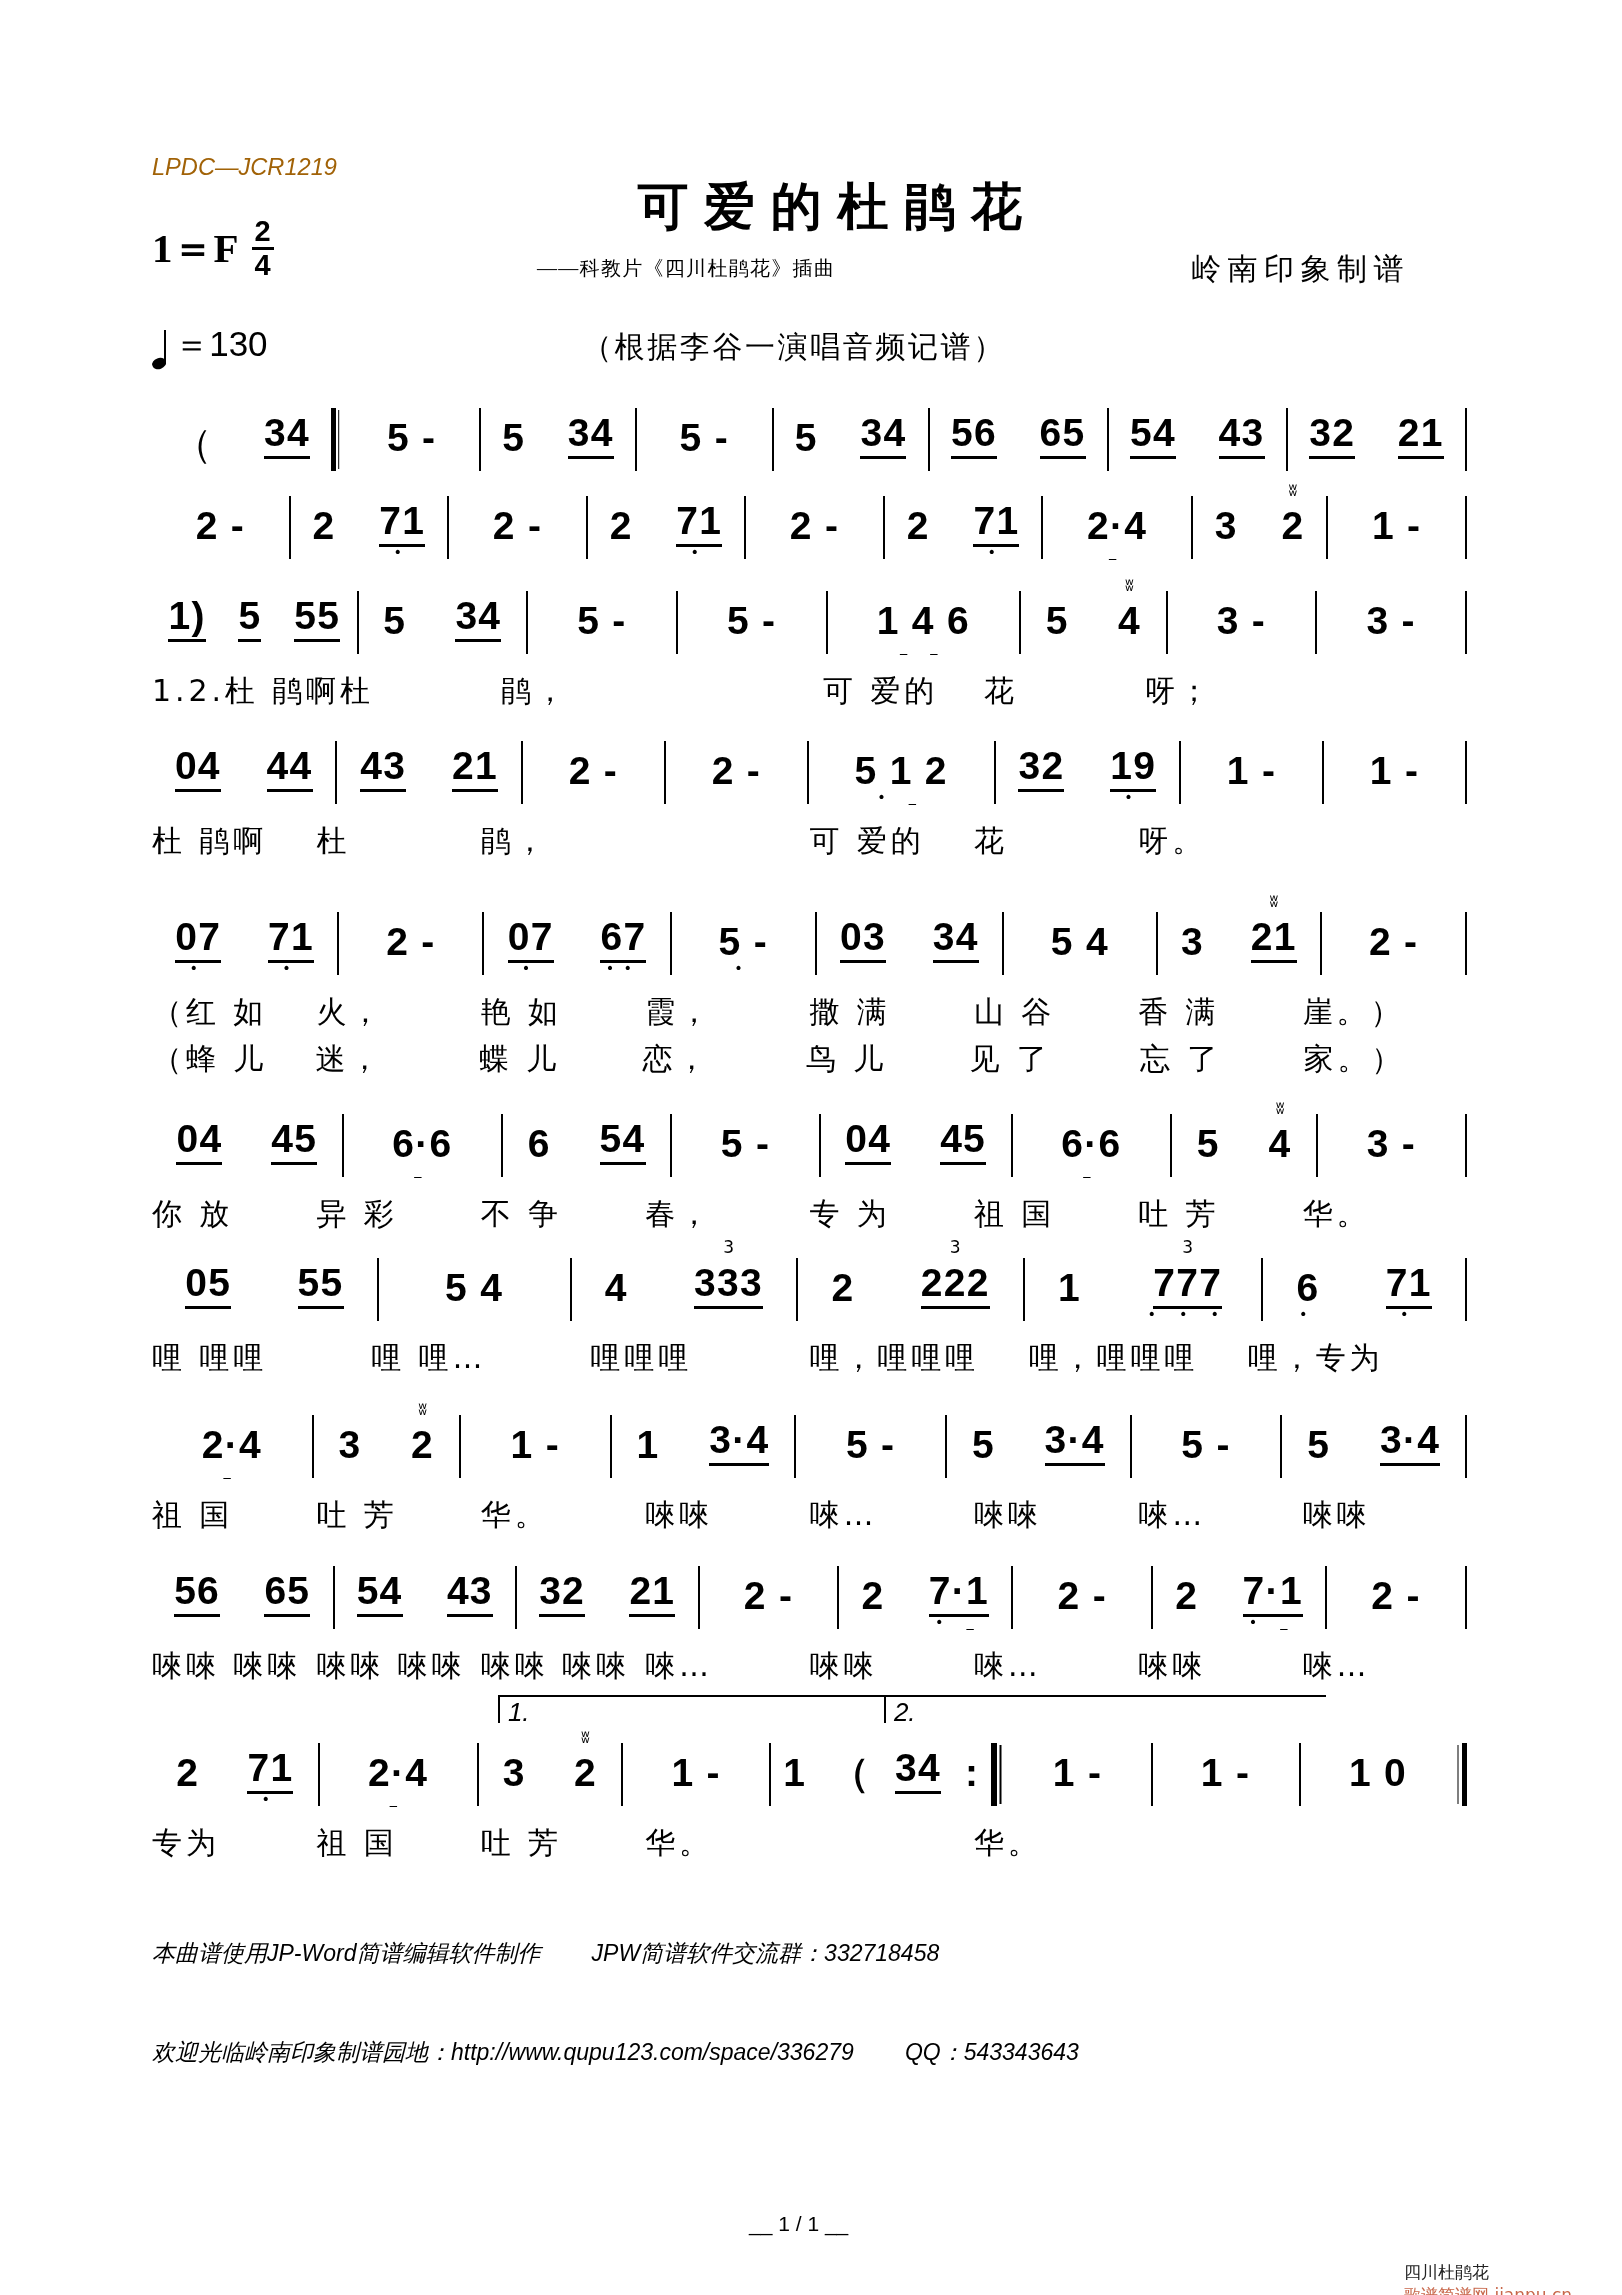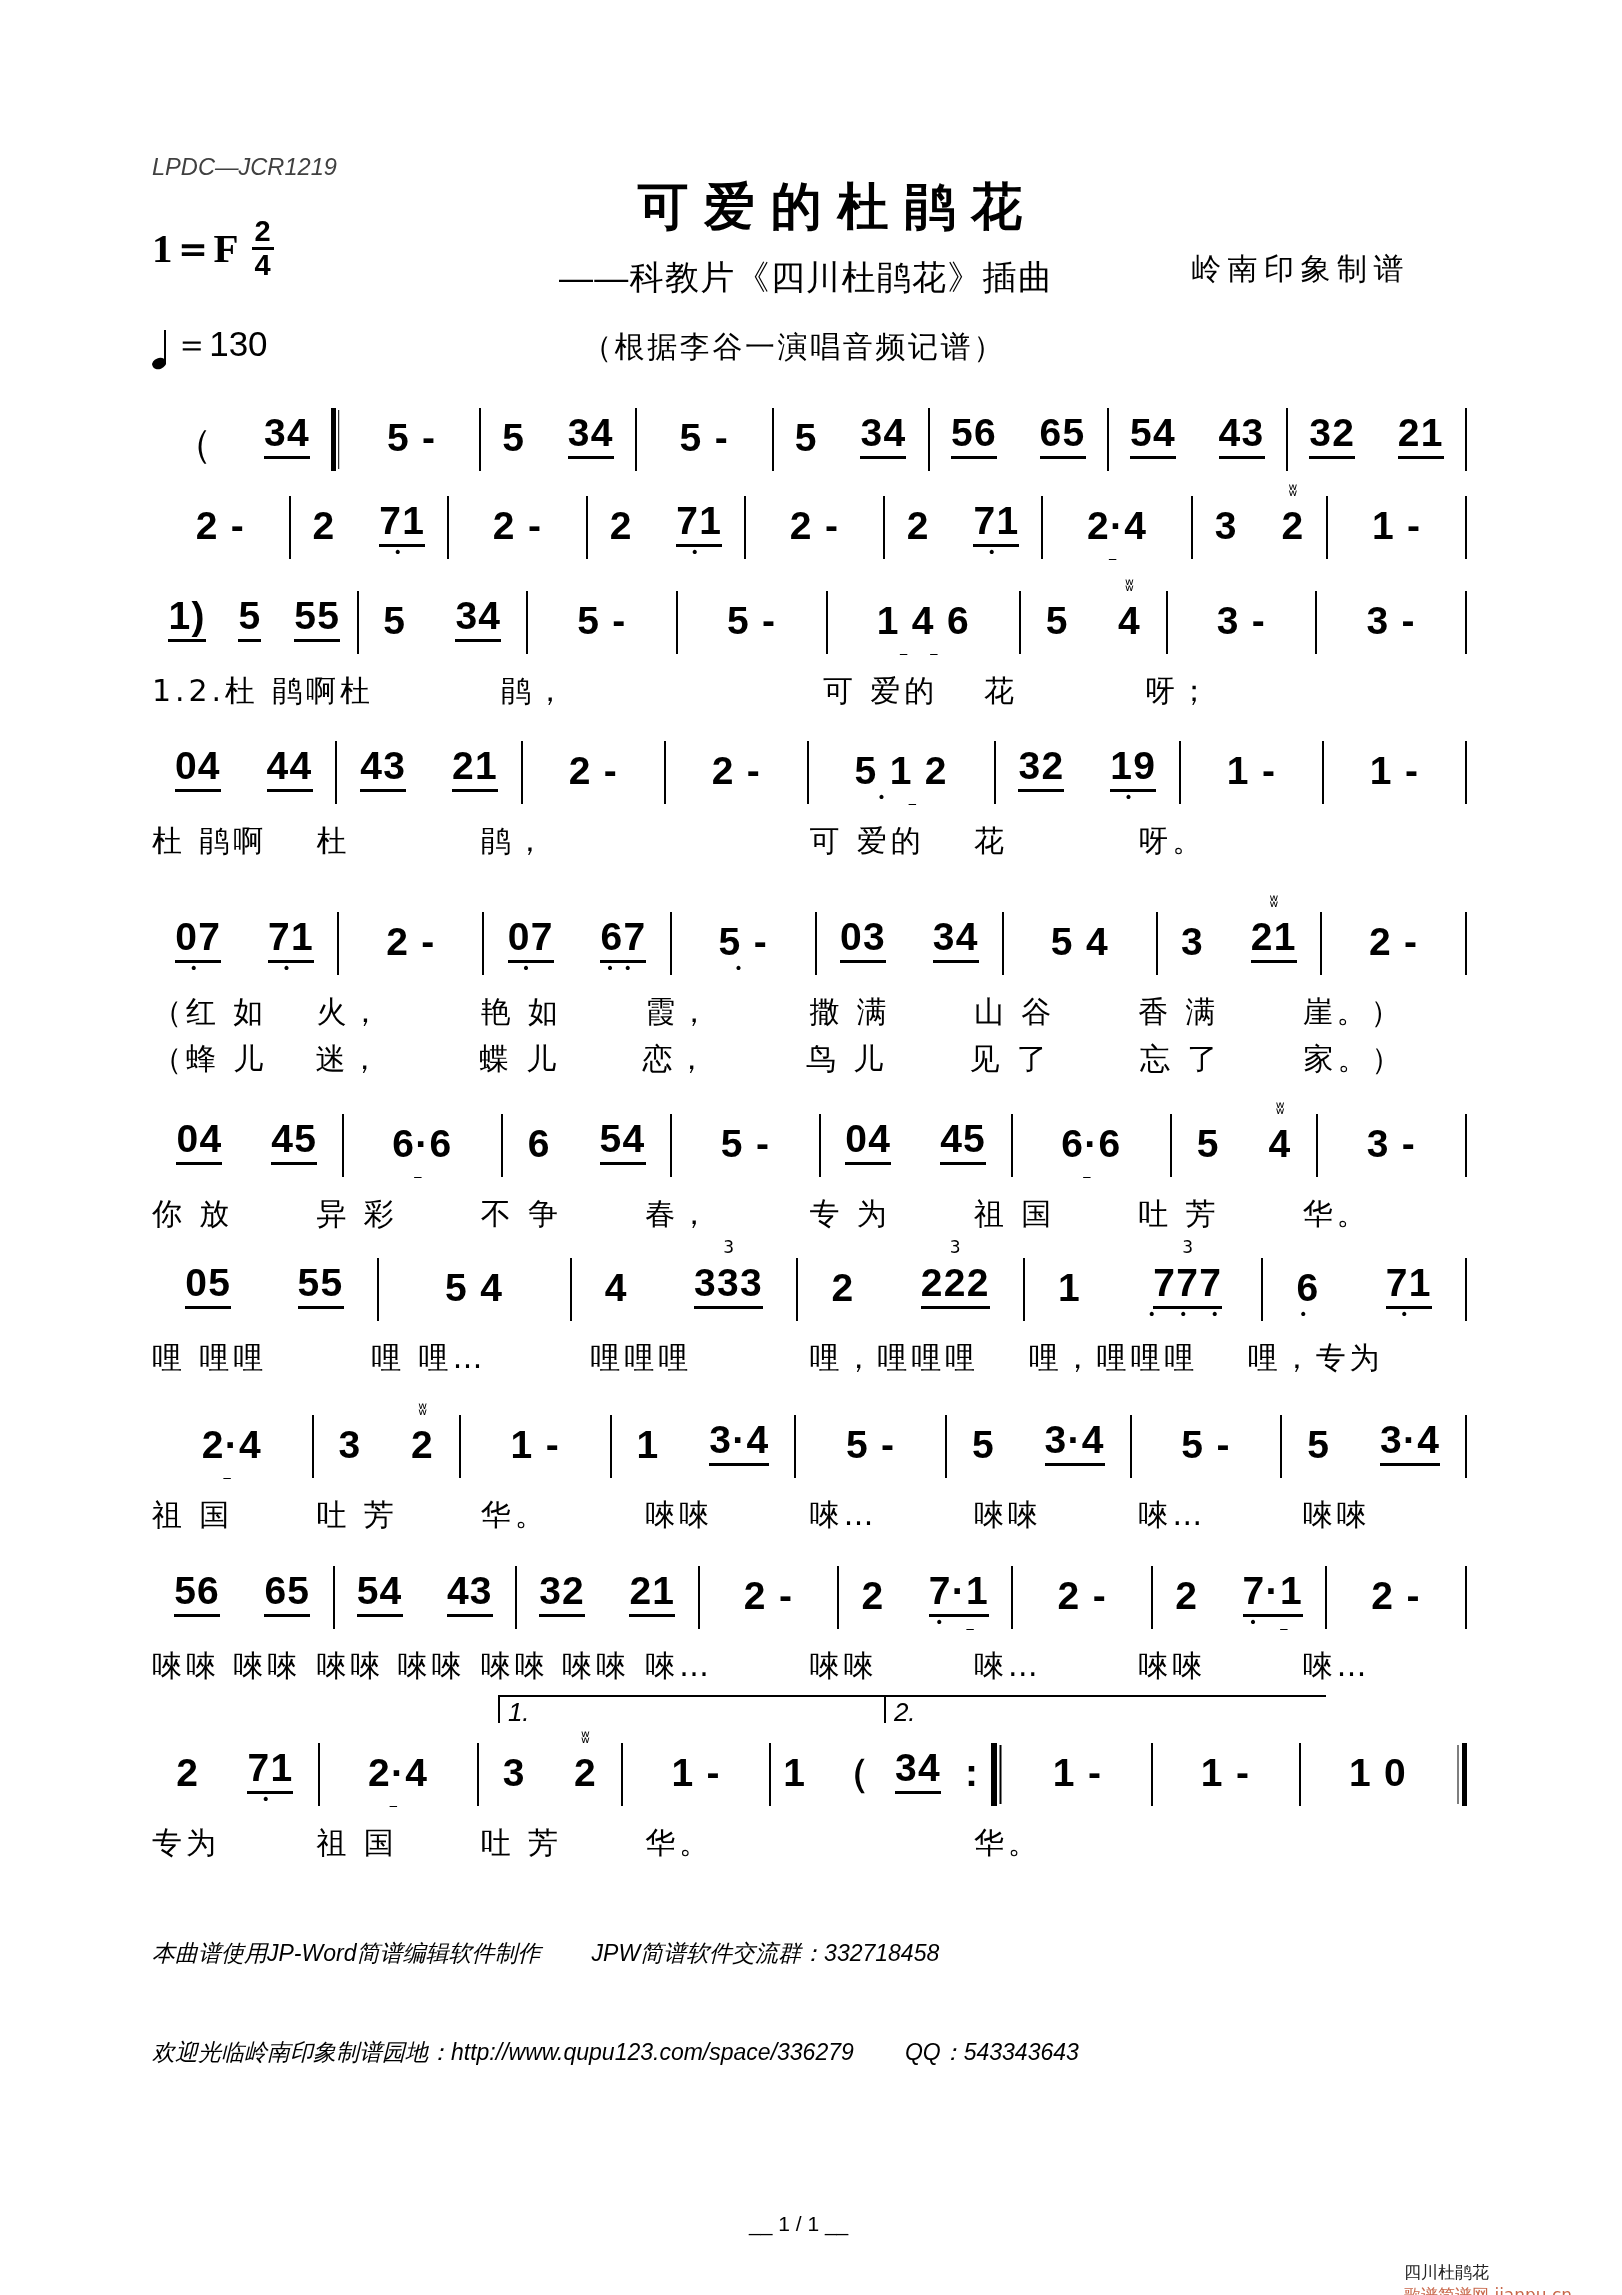--- a/index.html
+++ b/index.html
@@ -1,26 +1,26 @@
 <!DOCTYPE html>
 <html style="font-size:10.5px"><head>
 <meta charset="utf-8">
 <style>
   html, body { margin: 0; padding: 0; background: #ffffff; }
   body { width: 1623px; height: 2295px; position: relative; overflow: hidden; color: #000; font-family: "DejaVu Sans", sans-serif; }
-  .code { position: absolute; left: 152px; top: 154px; font-family: "Liberation Sans", sans-serif; font-style: italic; font-size: 23.6px; color: #404040; }
+  .code { position: absolute; left: 152px; top: 154px; font-family: "Liberation Sans", sans-serif; font-style: italic; font-size: 23.6px; color: #a16207; }
   .key { position: absolute; left: 152px; top: 217px; font-family: "Liberation Serif", serif; font-weight: bold; font-size: 41px; display: flex; align-items: center; }
   .key .frac { display: inline-flex; flex-direction: column; align-items: center; margin-left: 13px; font-family: "Liberation Sans", sans-serif; font-weight: bold; font-size: 29px; line-height: 29px; }
   .key .frac .bar { width: 22px; height: 2.6px; background: #000; margin: 1.3px 0; }
   .tempo { position: absolute; left: 152px; top: 321px; font-family: "Liberation Sans", sans-serif; font-size: 35px; display: flex; align-items: flex-end; }
   .tempo .note { display: inline-block; position: relative; width: 17px; height: 38px; margin-right: 5.2px; }
   .tempo .note .stem { position: absolute; right: 2.6px; top: 0; width: 2.6px; height: 33px; background: #000; }
   .tempo .note .head { position: absolute; left: 0; bottom: 0; width: 14.4px; height: 10.5px; border-radius: 50%; background: #000; transform: rotate(-20deg); }
   .title { position: absolute; left: 589px; top: 173px; width: 497px; text-align: center; font-family: "DejaVu Serif", serif; font-weight: bold; font-size: 51px; letter-spacing: 15.7px; }
-  .subtitle { position: absolute; left: 537px; top: 255px; font-family: Liberation Sans, sans-serif; font-size: 34px; letter-spacing: 1.3px; margin-left: 22px; }
+  .subtitle { position: absolute; left: 537px; top: 255px; font-family: Liberation Serif, serif; font-size: 20px; letter-spacing: 1.3px; }
   .note-src { position: absolute; left: 582px; top: 327px; font-family: "DejaVu Sans", sans-serif; font-size: 30px; letter-spacing: 2.6px; }
   .credits { position: absolute; left: 1191px; top: 232px; font-size: 30px; line-height: 73px; letter-spacing: 6.5px; }
   .credits div { white-space: pre; }
 
   .row { position: absolute; left: 152px; width: 1315px; }
   .staff { position: relative; height: 65px; display: flex; align-items: flex-end; }
   .m { display: flex; align-items: flex-end; justify-content: space-around; height: 65px; position: relative; flex: 1 1 auto; }
   .bar-line { width: 2px; height: 63px; background: #000; flex: 0 0 auto; align-self: flex-end; }
   .bar-line.end { width: 5.2px; box-shadow: -6.5px 0 0 -2px #000; margin-left: 6.5px; }
   .bar-line.rep-start { width: 5.2px; box-shadow: 5.2px 0 0 -2px #000; margin-right: 7.9px; }

